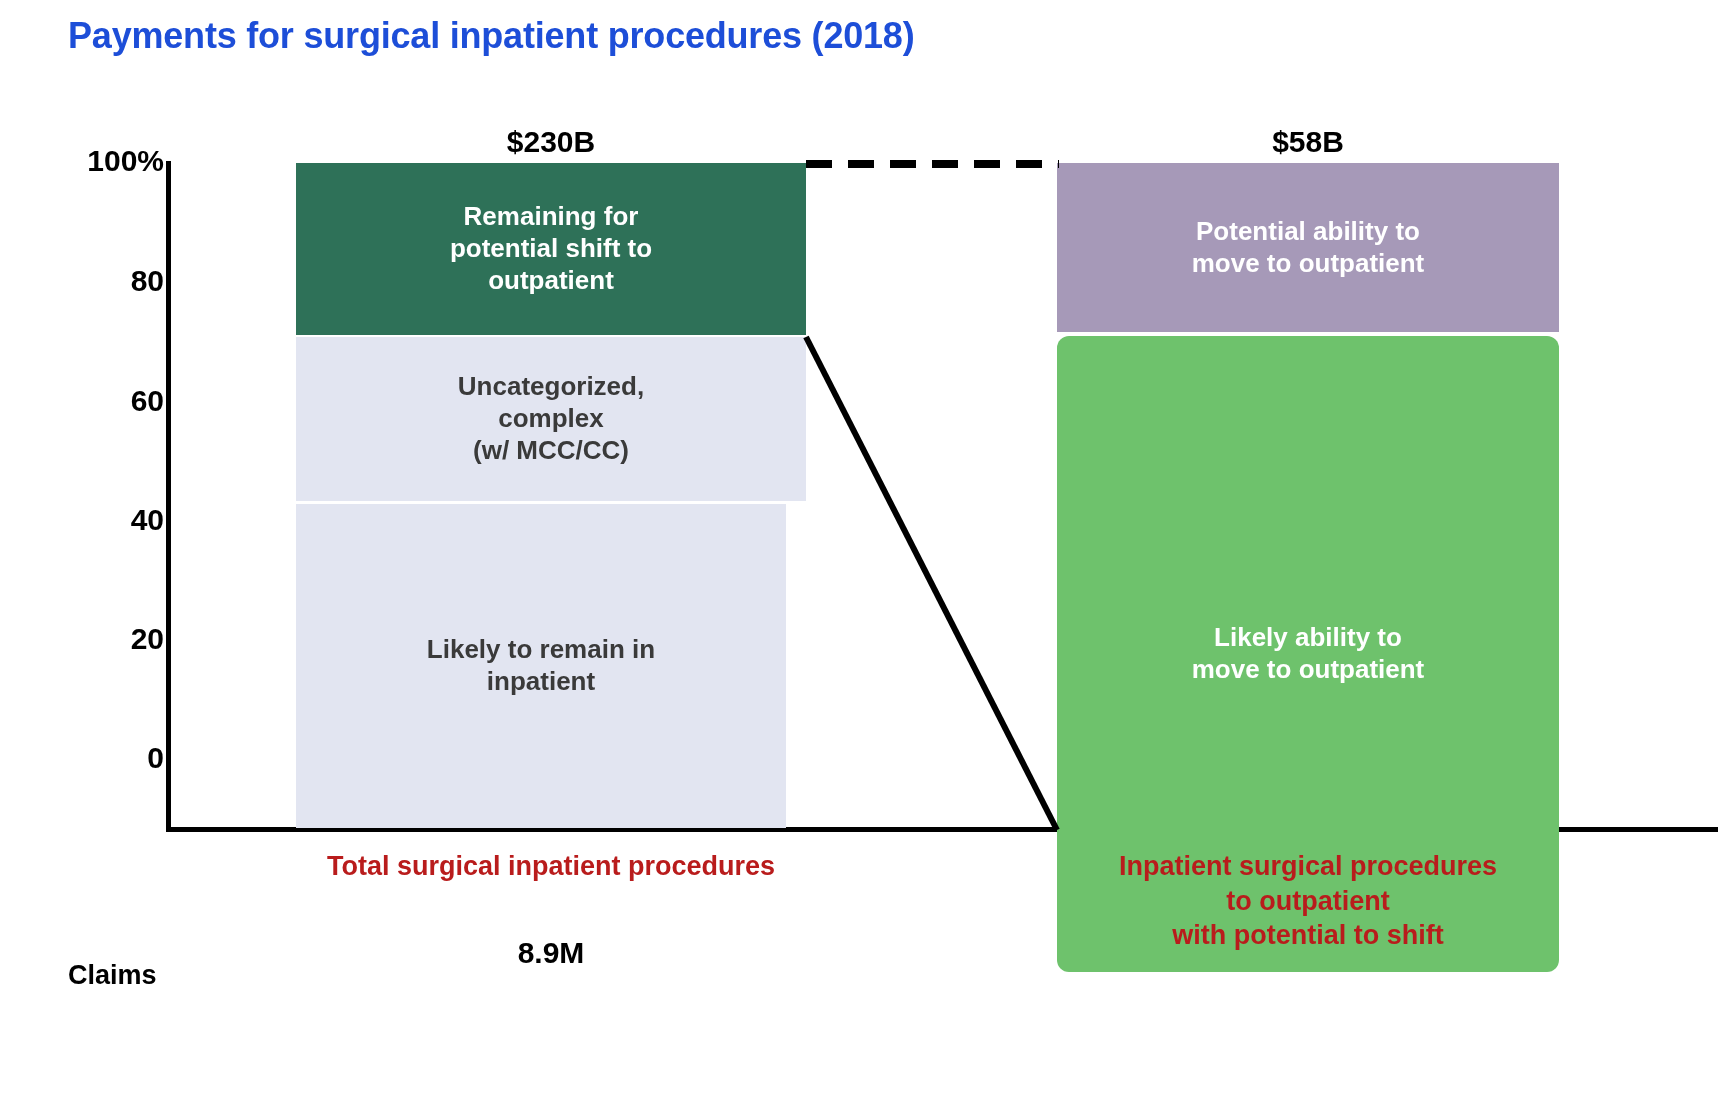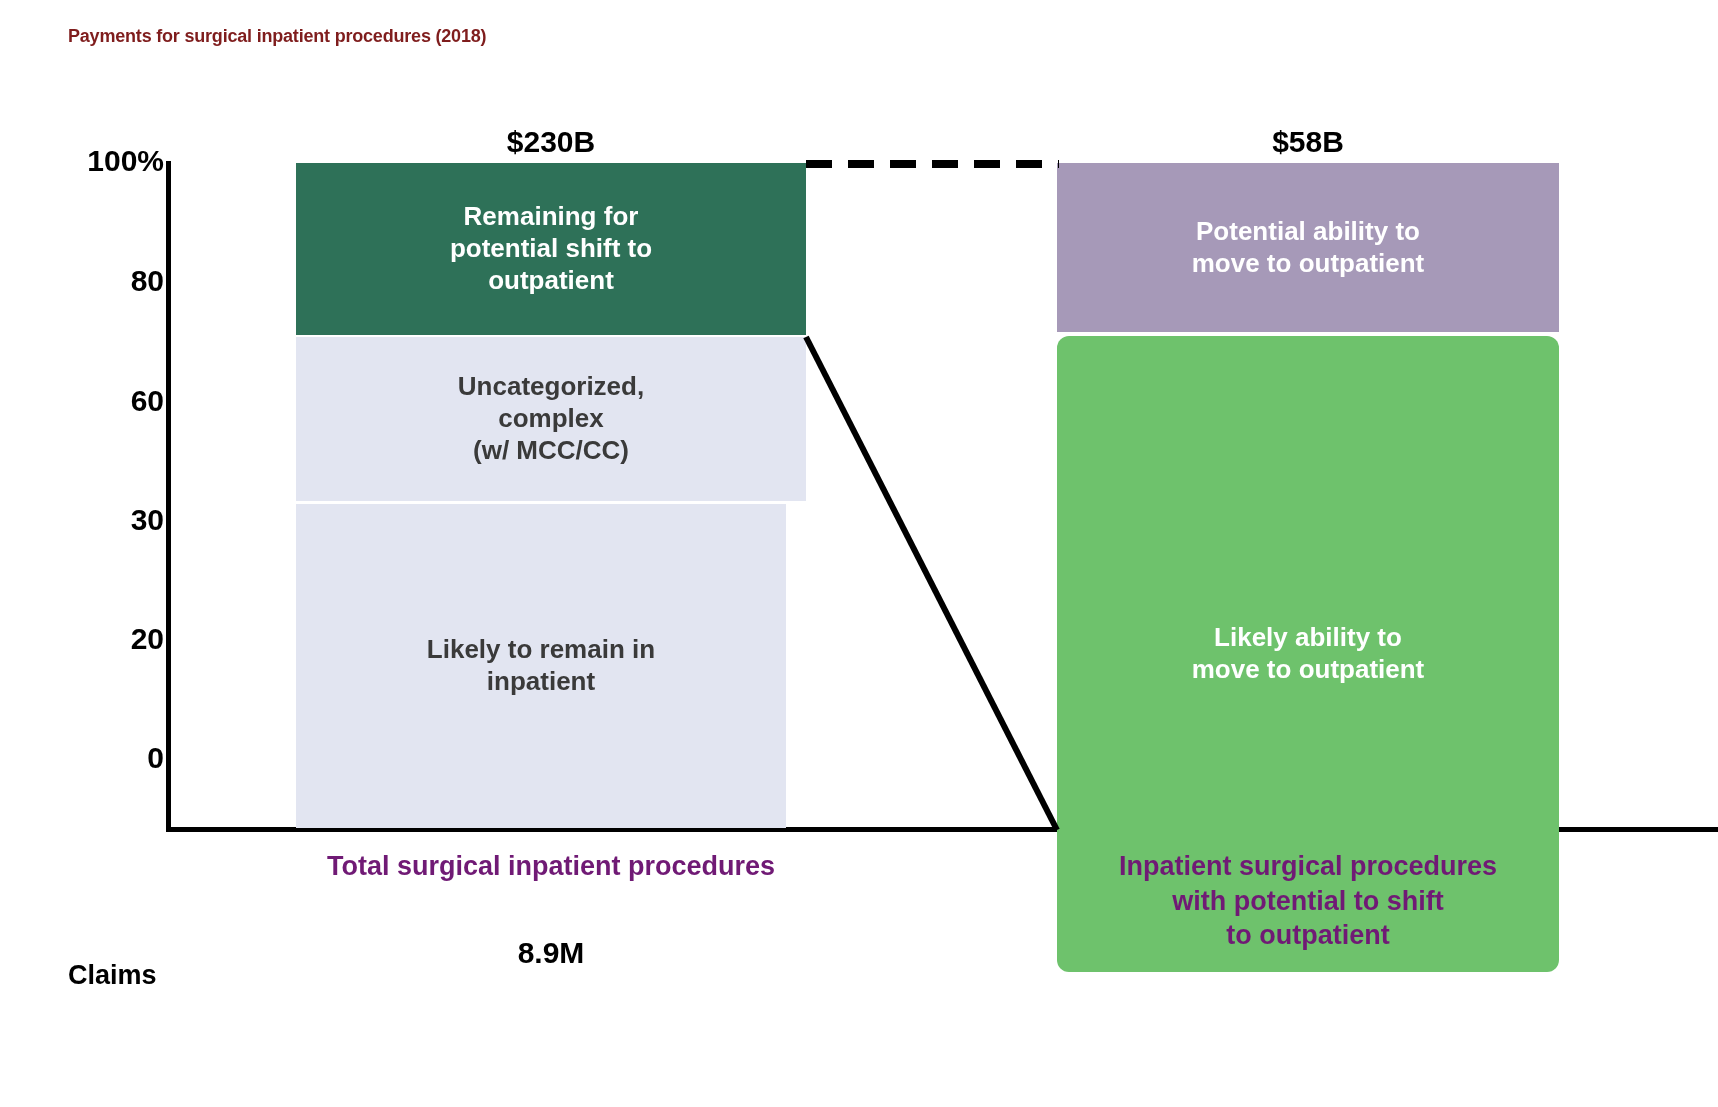--- a/index.html
+++ b/index.html
@@ -20,25 +20,25 @@
     left: 0;
     top: 0;
     width: 1718px;
     height: 1107px;
   }
 
   
   .chart-title {
     position: absolute;
     left: 68px;
-    top: 26px;
-    font-size: 18px;
+    top: 15px;
+    font-size: 36px;
     font-weight: bold;
     letter-spacing: -0.2px;
-    color: #7f1d1d;
+    color: #1d4ed8;
     white-space: nowrap;
   }
 
   
   .y-axis-line {
     position: absolute;
     left: 166px;
     top: 161px;
     width: 5px;
     height: 671px;
@@ -91,21 +91,21 @@
     white-space: nowrap;
     margin-top: 12px;
   }
 
   
   .cat-label {
     position: absolute;
     text-align: center;
     font-size: 27px;
     font-weight: bold;
-    color: #701a75;
+    color: #b91c1c;
     line-height: 1.28;
   }
 
   
   .claims-title {
     position: absolute;
     left: 68px;
     top: 936px;
     font-size: 27px;
     font-weight: bold;
@@ -136,21 +136,21 @@
 </head>
 <body>
 
 <div id="stage">
 
   <div class="chart-title">Payments for surgical inpatient procedures (2018)</div>
 
   <div class="y-tick-label" style="top:146px;">100%</div>
   <div class="y-tick-label" style="top:266px;">80</div>
   <div class="y-tick-label" style="top:386px;">60</div>
-  <div class="y-tick-label" style="top:505px;">30</div>
+  <div class="y-tick-label" style="top:505px;">40</div>
   <div class="y-tick-label" style="top:624px;">20</div>
   <div class="y-tick-label" style="top:743px;">0</div>
 
   <div class="y-axis-line"></div>
   <div class="x-axis-line"></div>
 
   <div class="bar-value" style="left:296px; width:510px; top:113px;">$230B</div>
   <div class="bar-value" style="left:1057px; width:502px; top:113px;">$58B</div>
 
   <div class="bar-seg" style="left:296px; width:510px; top:163px; height:172px; background:#2E7158; color:#FFFFFF;">
@@ -194,20 +194,20 @@
     <line x1="806" y1="164" x2="1059" y2="164" stroke="#000000" stroke-width="8" stroke-dasharray="26 16"></line>
     <line x1="806" y1="337" x2="1057" y2="830" stroke="#000000" stroke-width="6"></line>
   </svg>
 
   <div class="cat-label" style="left:256px; width:590px; top:849px;">
     <div>Total surgical inpatient procedures</div>
   </div>
 
   <div class="cat-label" style="left:1000px; width:616px; top:849px;">
     <div>Inpatient surgical procedures</div>
+    <div>to outpatient</div>
     <div>with potential to shift</div>
-    <div>to outpatient</div>
   </div>
 
   <div class="claims-title">Claims</div>
   <div class="claims-value" style="left:296px; width:510px;">8.9M</div>
 
 </div>
 
 </body></html>

